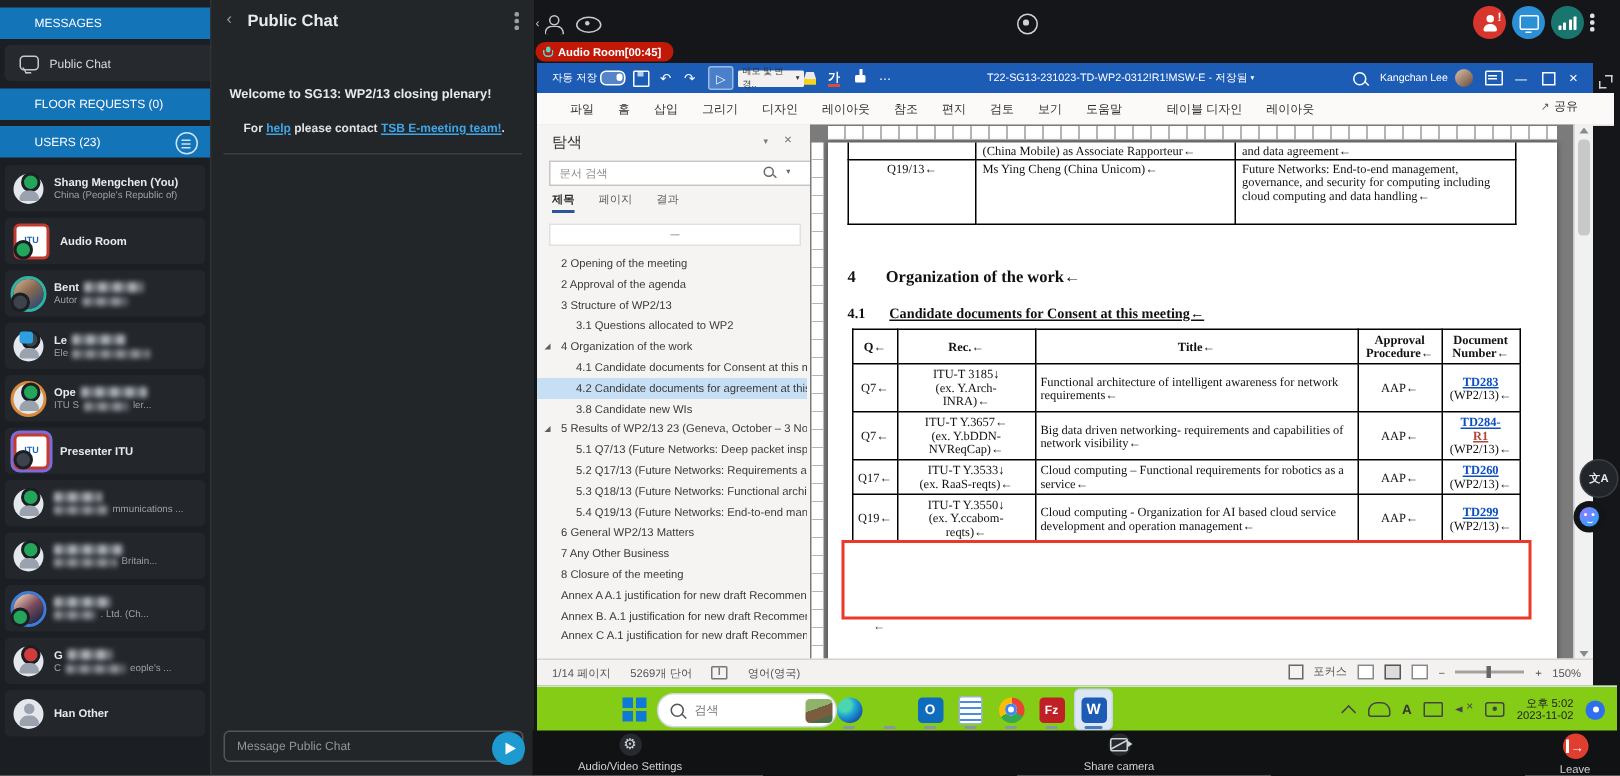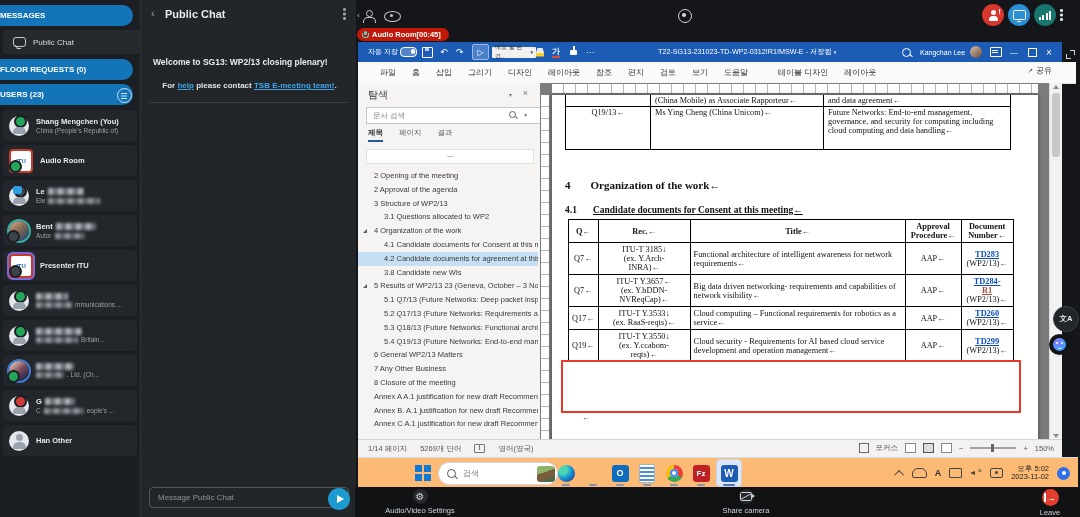--- a/index.html
+++ b/index.html
@@ -1,20 +1,20 @@
 <!DOCTYPE html>
 <html style="--header-blue: #1374b8; --accent-blue: #1d9bd1; --record-red: #c21807; --word-blue: #1d5cb4; --link-blue: #0b4dc2; --highlight-red: #e8392b; --leave-red: #e03e2f;"><head>
 <meta charset="utf-8">
 <style>
   html,body{margin:0;padding:0;}
   body{width:1080px;height:517px;overflow:hidden;background:#141619;font-family:"Liberation Sans","DejaVu Sans",sans-serif;}
   .app{position:relative;width:1080px;height:517px;background:#141619;}
   
   #sidebar{position:absolute;left:0;top:0;width:140px;height:517px;background:#1b1e22;}
-  .sheader{position:absolute;left:0;width:133px;height:21px;background:var(--header-blue,#1374b8);border-radius:0 11px 11px 0;color:#fff;font-size:8px;font-weight:bold;line-height:21px;padding-left:0;}
+  .sheader{position:absolute;left:0;width:133px;height:21px;background:var(--header-blue,#1374b8);border-radius:0 11px 11px 0;color:#fff;font-size:8px;font-weight:normal;line-height:21px;padding-left:23px;}
   .pc-card{position:absolute;left:3px;top:30px;width:133px;height:24px;background:#26292d;border-radius:4px;display:flex;align-items:center;gap:7px;padding-left:10px;color:#d8dbde;font-size:8px;}
   .bub{width:11px;height:8px;border:1px solid #c6cace;border-radius:3px;position:relative;flex:none;}
   .bub::after{content:"";position:absolute;left:2px;bottom:-3px;width:3px;height:3px;border-left:1px solid #c6cace;border-bottom:1px solid #c6cace;transform:skewX(30deg);}
   .filter{position:absolute;right:8px;top:4px;width:13px;height:13px;border:1px solid #cfe3f2;border-radius:50%;}
   .filter::before{content:"";position:absolute;left:3px;top:3.5px;width:6px;height:1px;background:#cfe3f2;box-shadow:0 2.5px 0 #cfe3f2,0 5px 0 #cfe3f2;}
   #user-list{position:absolute;top:110px;left:3px;width:134px;height:407px;overflow:hidden;}
   .user-card{position:relative;height:31px;margin-bottom:4px;background:#23262b;border-radius:4px;display:flex;align-items:center;padding-left:6px;gap:7px;}
   .avatar{position:relative;width:20px;height:20px;border-radius:50%;background:#e4e7eb;flex:none;}
   .p-head{position:absolute;width:7px;height:7px;border-radius:50%;background:#9aa3ad;top:3.5px;left:6.5px;}
   .p-body{position:absolute;width:13px;height:7px;border-radius:7px 7px 2px 2px;background:#9aa3ad;bottom:1.5px;left:3.5px;}
@@ -144,21 +144,21 @@
   #wstatus{position:absolute;left:0;right:0;bottom:0;height:17px;background:#f3f2f1;border-top:1px solid #d6d4d2;font-size:7.5px;color:#555;display:flex;align-items:center;gap:13px;padding-left:10px;}
   .bookic{width:9px;height:7px;border:1px solid #777;border-radius:1px;position:relative;}
   .bookic::after{content:"";position:absolute;left:4px;top:0;width:1px;height:5px;background:#777;}
   .ws-right{position:absolute;right:8px;top:0;height:16px;display:flex;align-items:center;gap:7px;}
   .focusic{width:8px;height:8px;border:1px solid #666;}
   .viewbox{width:9px;height:8px;border:1px solid #888;background:#fff;}
   .viewbox.active{background:#dcdcdc;border-color:#555;}
   .ztrack{width:46px;height:2px;background:#a5a3a1;position:relative;}
   .zknob{position:absolute;left:21px;top:-3px;width:3px;height:8px;background:#666;}
   
-  #taskbar{position:absolute;left:358px;top:457px;width:720px;height:30px;background:#fdba74;border-top:1px solid #d8dee6;}
+  #taskbar{position:absolute;left:358px;top:457px;width:720px;height:30px;background:#84cc16;border-top:1px solid #d8dee6;}
   .tstart{position:absolute;left:57px;top:7px;width:15px;height:15px;display:grid;grid-template-columns:7px 7px;grid-gap:1.5px;}
   .tstart span{background:#0e7ad6;width:7px;height:7px;}
   .tsearch{position:absolute;left:80px;top:4px;width:108px;height:21px;border-radius:11px;background:#fff;border:1px solid #cfd6df;display:flex;align-items:center;gap:5px;padding:0 2px 0 8px;}
   .tlens{width:7px;height:7px;border:1.3px solid #555;border-radius:50%;position:relative;flex:none;}
   .tlens::after{content:"";position:absolute;width:4px;height:1.3px;background:#555;transform:rotate(45deg);right:-3px;bottom:-1px;}
   .tsearch input{border:none;outline:none;flex:1;min-width:0;font-size:8px;color:#444;font-family:inherit;background:transparent;}
   .tphoto{width:18px;height:16px;border-radius:3px;background:linear-gradient(160deg,#8fb36a 0 40%,#7a5c3e 40% 75%,#4a6a4a 75%);flex:none;}
   #taskapps{position:absolute;left:196px;top:0;height:30px;display:flex;gap:3px;align-items:center;}
   .app24{position:relative;width:24px;height:26px;border-radius:4px;display:flex;align-items:center;justify-content:center;}
   .app24.active{background:#dce6f5;border:1px solid #c8d6ea;}
@@ -239,50 +239,69 @@
     <span class="avatar itu ">
             <span class="itu-text">ITU<span class="dot dot-green"></span></span>
           </span>
     <div class="u-text">
       <div class="u-name">
               <span>Audio Room</span>
             </div>
     </div>
         </div>
         <div class="user-card">
+    <span class="avatar photo1 ring-teal">
+            <span class="dot dot-gray"></span>
+          </span>
+    <div class="u-text">
+      <div class="u-name">
+              <span>Bent</span>
+              <span class="redact" style="width:40px"></span>
+            </div>
+            <div class="u-sub">
+              <span>Autor</span>
+              <span class="redact" style="width:30px"></span>
+            </div>
+    </div>
+        </div>
+        <div class="user-card">
     <span class="avatar  ">
             <span class="p-head">
               <span class="dot dot-gray"></span>
               <span class="chat-badge"></span>
             </span>
             <span class="p-body"></span>
           </span>
     <div class="u-text">
       <div class="u-name">
               <span>Le</span>
               <span class="redact" style="width:36px"></span>
             </div>
             <div class="u-sub">
               <span>Ele</span>
               <span class="redact" style="width:52px"></span>
             </div>
     </div>
         </div>
         <div class="user-card">
-    <span class="avatar photo1 ring-teal">
-            <span class="dot dot-gray"></span>
-          </span>
-    <div class="u-text">
-      <div class="u-name">
-              <span>Bent</span>
-              <span class="redact" style="width:40px"></span>
+    <span class="avatar  ring-orange">
+            <span class="p-head">
+              <span class="dot dot-green"></span>
+            </span>
+            <span class="p-body"></span>
+          </span>
+    <div class="u-text">
+      <div class="u-name">
+              <span>Ope</span>
+              <span class="redact" style="width:44px"></span>
             </div>
             <div class="u-sub">
-              <span>Autor</span>
+              <span>ITU S</span>
               <span class="redact" style="width:30px"></span>
+              <span>ler...</span>
             </div>
     </div>
         </div>
         <div class="user-card">
     <span class="avatar itu ring-purple">
             <span class="itu-text">ITU<span class="dot dot-gray"></span></span>
           </span>
     <div class="u-text">
       <div class="u-name">
               <span>Presenter ITU</span>
@@ -587,21 +606,21 @@
               <tr>
     <td class="c">Q17←</td>
     <td class="c">ITU-T Y.3533↓<br>(ex. RaaS-reqts)←</td>
     <td>Cloud computing – Functional requirements for robotics as a service←</td>
     <td class="c">AAP←</td>
     <td class="c"><span class="link">TD260</span><br><span class="plain">(WP2/13)←</span></td>
   </tr>
               <tr>
     <td class="c">Q19←</td>
     <td class="c">ITU-T Y.3550↓<br>(ex. Y.ccabom-<br>reqts)←</td>
-    <td>Cloud security - Requirements for AI based cloud service development and operation management←</td>
+    <td>Cloud computing - Organization for AI based cloud service development and operation management←</td>
     <td class="c">AAP←</td>
     <td class="c"><span class="link">TD299</span><br><span class="plain">(WP2/13)←</span></td>
   </tr>
             </tbody>
           </table>
         <div class="redbox"></div>
         <div class="endmark">←</div>
       </div>
     </div>
     <div id="vscroll">

